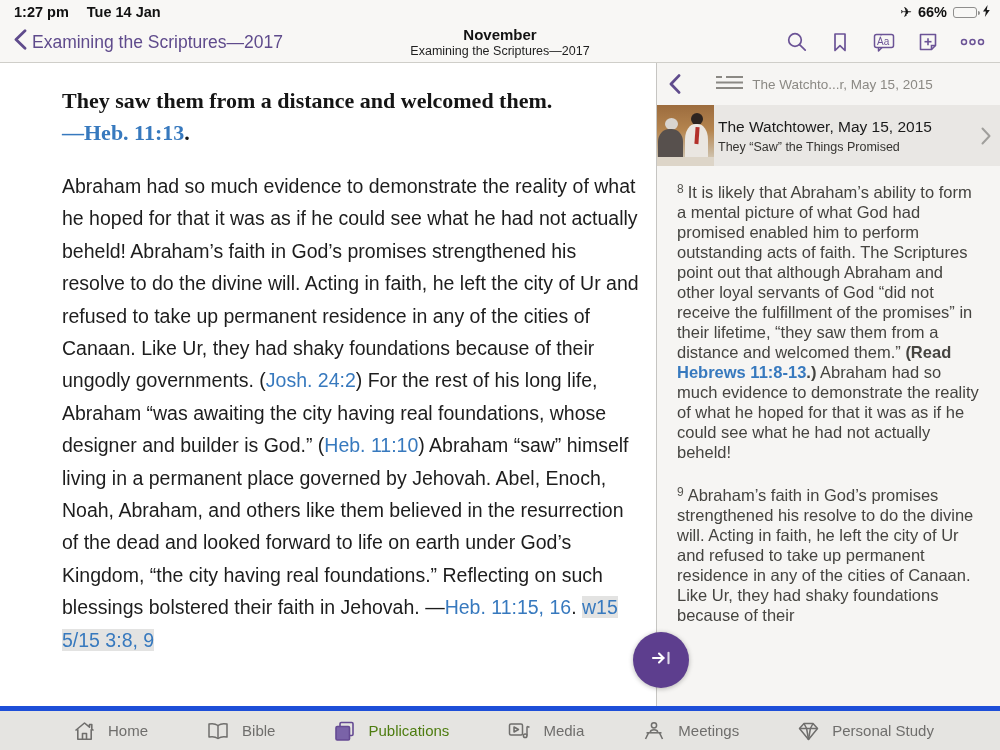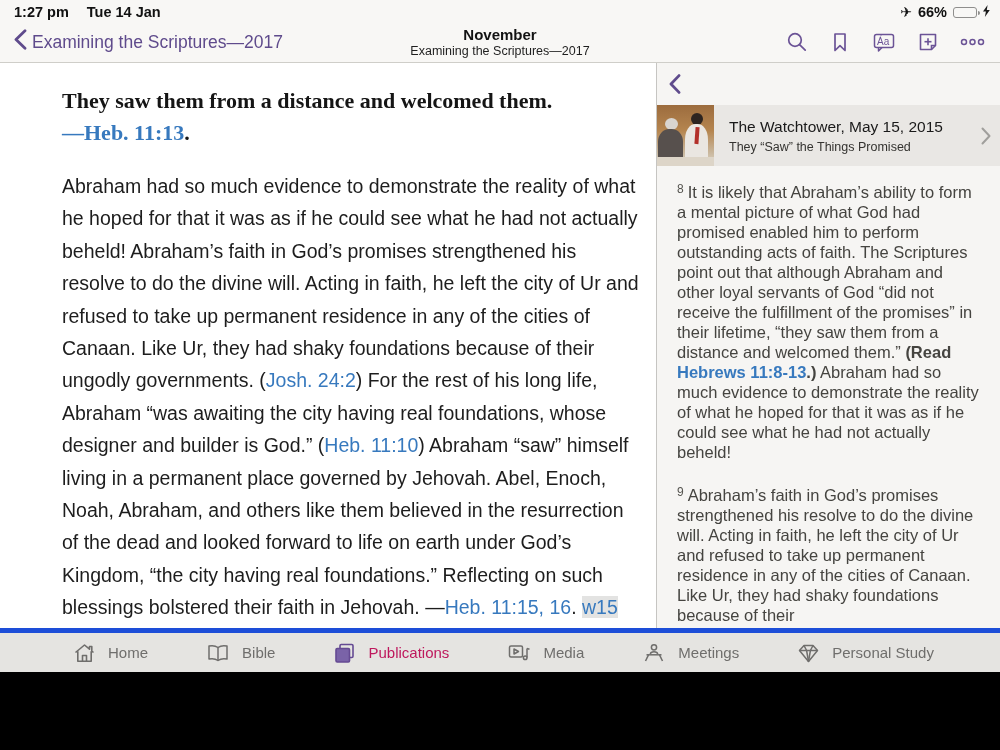--- a/index.html
+++ b/index.html
@@ -1,16 +1,16 @@
 <!DOCTYPE html>
 <html><head>
 <meta charset="utf-8">
 <style>
   html,body{margin:0;padding:0;background:#000;}
-  .screen{position:relative;width:1000px;height:672px;background:#fff;overflow:hidden;
+  .screen{position:relative;width:1000px;height:750px;background:#fff;overflow:hidden;
           font-family:"Liberation Sans","DejaVu Sans",sans-serif;color:#1c1c1c;}
 
   
   .statusbar{position:absolute;top:0;left:0;right:0;height:22px;background:#f8f7f5;
              display:flex;align-items:center;padding:2px 10px 0 14px;box-sizing:border-box;
              font-size:14.5px;font-weight:600;color:#111;}
   .sb-time{margin-right:18px;}
   .sb-right{margin-left:auto;display:flex;align-items:center;gap:6px;}
   .battery{position:relative;width:24px;height:11px;border:1px solid #8f8e8c;border-radius:3px;padding:1px;box-sizing:border-box;}
   .battery-fill{height:100%;width:70%;border-radius:1.5px;background:#53d769;}
@@ -47,41 +47,41 @@
                     color:#8b8984;font-size:13.5px;margin-right:20px;}
   .card{position:relative;height:61px;background:#e9e7e4;display:flex;align-items:center;cursor:pointer;}
   .thumb{position:relative;width:57px;height:61px;flex:none;overflow:hidden;
          background:linear-gradient(180deg,#9c6c3e 0%,#b5854f 42%,#c9b79d 78%,#ded7ca 100%);}
   .t-head1{position:absolute;left:8px;top:13px;width:13px;height:12px;border-radius:50%;background:#d9d5d0;}
   .t-body1{position:absolute;left:1px;top:24px;width:25px;height:28px;border-radius:45% 45% 0 0;background:#57504d;}
   .t-head2{position:absolute;left:34px;top:8px;width:12px;height:12px;border-radius:50%;background:#2d2420;}
   .t-body2{position:absolute;left:28px;top:19px;width:23px;height:34px;border-radius:45% 45% 0 0;background:#eae6e1;}
   .t-tie{position:absolute;left:38px;top:22px;width:3.5px;height:17px;background:#b3302a;transform:rotate(4deg);}
   .t-table{position:absolute;left:0;bottom:0;width:100%;height:9px;background:#ddd5c8;}
-  .card-text{padding-left:15px;min-width:0;}
+  .card-text{padding-left:4px;min-width:0;}
   .card-title{font-size:15.5px;color:#1a1a1a;}
   .card-sub{font-size:12.5px;color:#343330;margin-top:4px;}
   .card-chevron{position:absolute;right:9px;top:22px;}
   .panel-body{padding:13px 16px 0 20px;font-size:16.5px;line-height:20px;color:#454440;}
   .panel-body p{margin:0 0 20px 0;}
   .pnum{font-size:12px;vertical-align:5px;margin-right:4px;color:#55544f;}
   .panel-body .link{color:#3779be;}
 
   
   .fab{position:absolute;left:633px;top:632px;width:56px;height:56px;border-radius:50%;
        background:#5d3e8e;z-index:5;display:flex;align-items:center;justify-content:center;
        box-shadow:0 1px 5px rgba(0,0,0,.28);cursor:pointer;}
 
   
   .tabbar{position:absolute;left:0;right:0;bottom:0;height:44px;background:#e5e4e1;
           border-top:5px solid #1d4ed8;box-sizing:border-box;z-index:10;
           display:flex;align-items:center;justify-content:space-between;padding:0 66px 0 72px;}
   .tab{display:flex;align-items:center;gap:11px;font-size:15px;color:#6f6e6c;cursor:pointer;}
   .tab svg{display:block;}
-  .tab.active{color:#be185d;}
+  .tab.active{color:#4d7c0f;}
 </style>
 </head>
 <body>
 
 <div class="screen">
 
   <div class="statusbar">
     <span class="sb-time">1:27 pm</span>
     <span>Tue 14 Jan</span>
     <div class="sb-right">
@@ -153,20 +153,31 @@
     </div>
     <div class="bodytext"><span>Abraham had so much evidence to demonstrate the reality of what he hoped for that it was as if he could see what he had not actually beheld! Abraham’s faith in God’s promises strengthened his resolve to do the divine will. Acting in faith, he left the city of Ur and refused to take up permanent residence in any of the cities of Canaan. Like Ur, they had shaky foundations because of their ungodly governments. (</span><span class="link">Josh. 24:2</span><span>) For the rest of his long life, Abraham “was awaiting the city having real foundations, whose designer and builder is God.” (</span><span class="link">Heb. 11:10</span><span>) Abraham “saw” himself living in a permanent place governed by Jehovah. Abel, Enoch, Noah, Abraham, and others like them believed in the resurrection of the dead and looked forward to life on earth under God’s Kingdom, “the city having real foundations.” Reflecting on such blessings bolstered their faith in Jehovah. —</span><span class="link">Heb. 11:15, 16</span><span>. </span><span class="link hl italic">w15</span><span class="link hl"> 5/15 3:8, 9</span></div>
   </div>
 
   <div class="panel">
     <div class="panel-header">
       <span class="panel-back">
         <svg width="12" height="20" viewBox="0 0 12 20">
             <polyline points="10,1.6 2,10 10,18.4" fill="none" stroke="#5f4b8c" stroke-width="2.8" stroke-linecap="round" stroke-linejoin="round"></polyline>
           </svg>
+      </span>
+      <span class="panel-title-wrap">
+        <span>
+          <svg width="27" height="15" viewBox="0 0 27 15" stroke="#8b8984" stroke-width="2">
+              <line x1="0" y1="2" x2="6" y2="2"></line>
+              <line x1="10" y1="2" x2="27" y2="2"></line>
+              <line x1="0" y1="7.5" x2="27" y2="7.5"></line>
+              <line x1="0" y1="13" x2="27" y2="13"></line>
+            </svg>
+        </span>
+        <span>The Watchto...r, May 15, 2015</span>
       </span>
     </div>
     <div class="card">
       <div class="thumb">
         <span class="t-head1"></span>
           <span class="t-body1"></span>
         <span class="t-head2"></span>
           <span class="t-body2"></span>
           <span class="t-tie"></span>
         <span class="t-table"></span>

